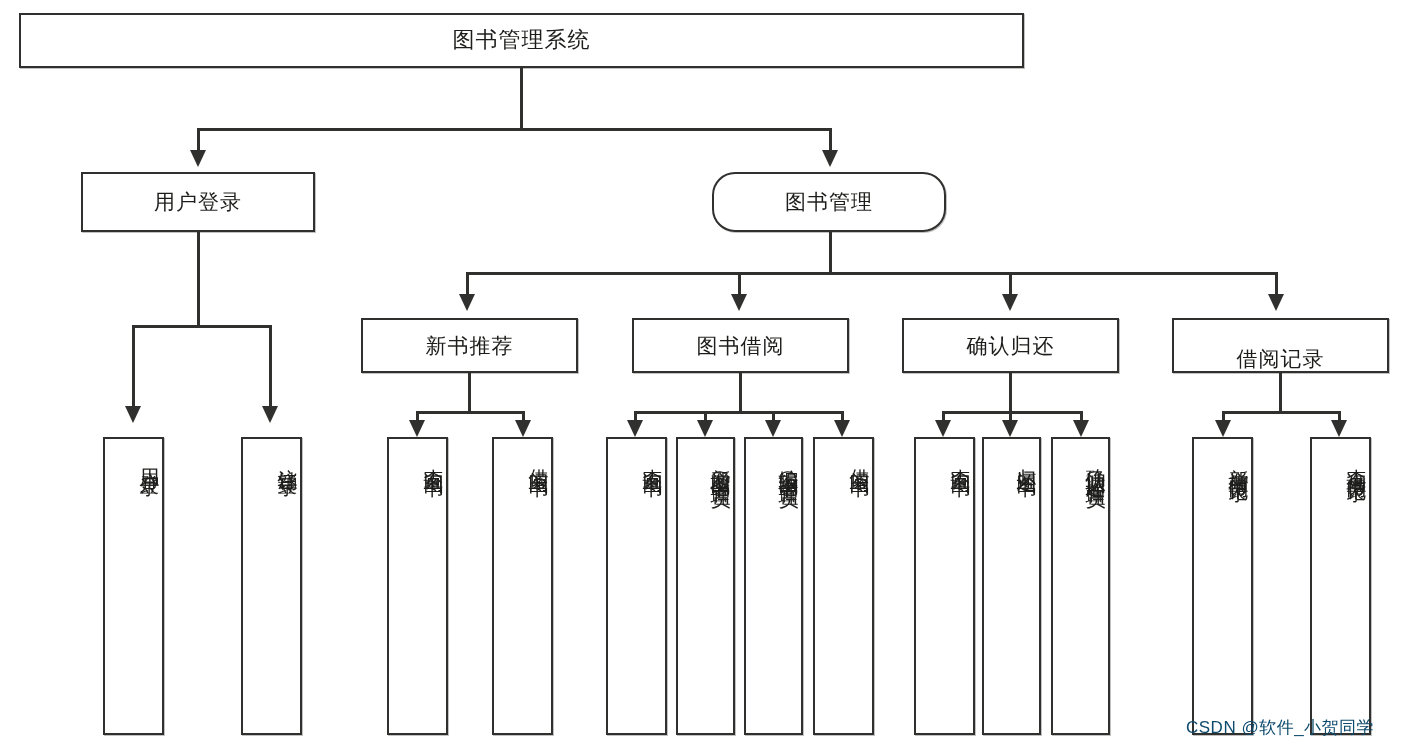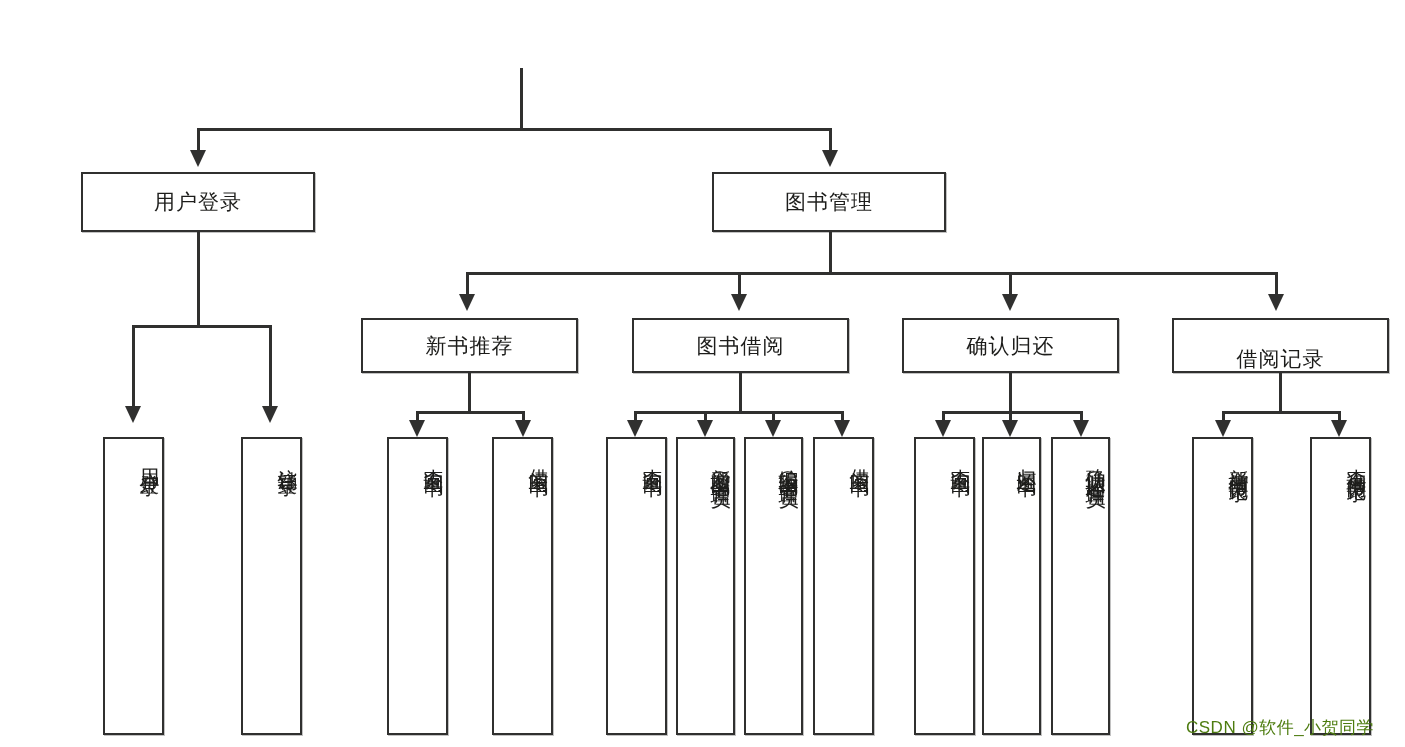--- a/index.html
+++ b/index.html
@@ -61,46 +61,49 @@
     position:absolute;
     width:0;height:0;
     border-left:8px solid transparent;
     border-right:8px solid transparent;
     border-top:17px solid #30302f;
   }
   
   #watermark{
     position:absolute;
     font-size:17px;
-    color:#4d7c0f;
+    color:#0c4a6e;
     letter-spacing:.5px;
     white-space:nowrap;
     user-select:none;
   }
 </style>
 </head>
 <body>
 
 <div id="canvas">
 
+  <div class="node h root" style="left:19px;top:13px;width:1005px;height:55px;">
+    <span>图书管理系统</span>
+  </div>
 
   <div class="ln vline" style="left:520px;top:68px;width:3px;height:62px;"></div>
 
   <div class="ln hline" style="left:197px;top:128px;width:635px;height:3px;"></div>
 
   <div class="ln vline" style="left:197px;top:128px;width:3px;height:24px;"></div>
   <div class="arrow" style="left:190px;top:150px;"></div>
 
   <div class="ln vline" style="left:829px;top:128px;width:3px;height:24px;"></div>
   <div class="arrow" style="left:822px;top:150px;"></div>
 
   <div class="node h" style="left:81px;top:172px;width:234px;height:60px;">
     <span>用户登录</span>
   </div>
-  <div class="node h" style="left:712px;top:172px;width:234px;height:60px;">
+  <div class="node h" style="left:712px;top:172px;width:234px;height:60px;border-radius:23px;">
     <span>图书管理</span>
   </div>
 
   <div class="ln vline" style="left:197px;top:232px;width:3px;height:95px;"></div>
   <div class="ln hline" style="left:132px;top:325px;width:140px;height:3px;"></div>
   <div class="ln vline" style="left:132px;top:325px;width:3px;height:83px;"></div>
   <div class="arrow" style="left:125px;top:406px;"></div>
   <div class="ln vline" style="left:269px;top:325px;width:3px;height:83px;"></div>
   <div class="arrow" style="left:262px;top:406px;"></div>
 

